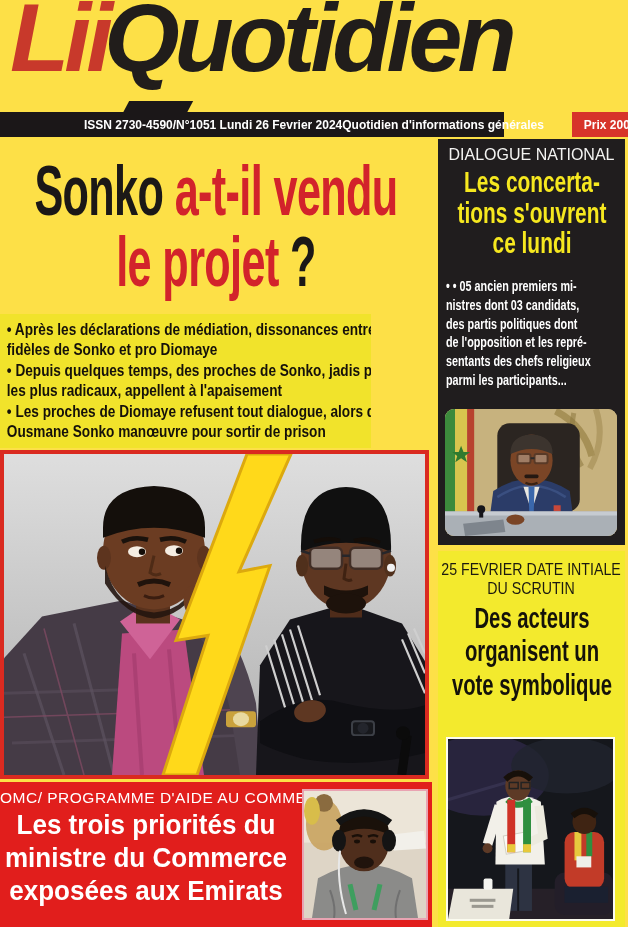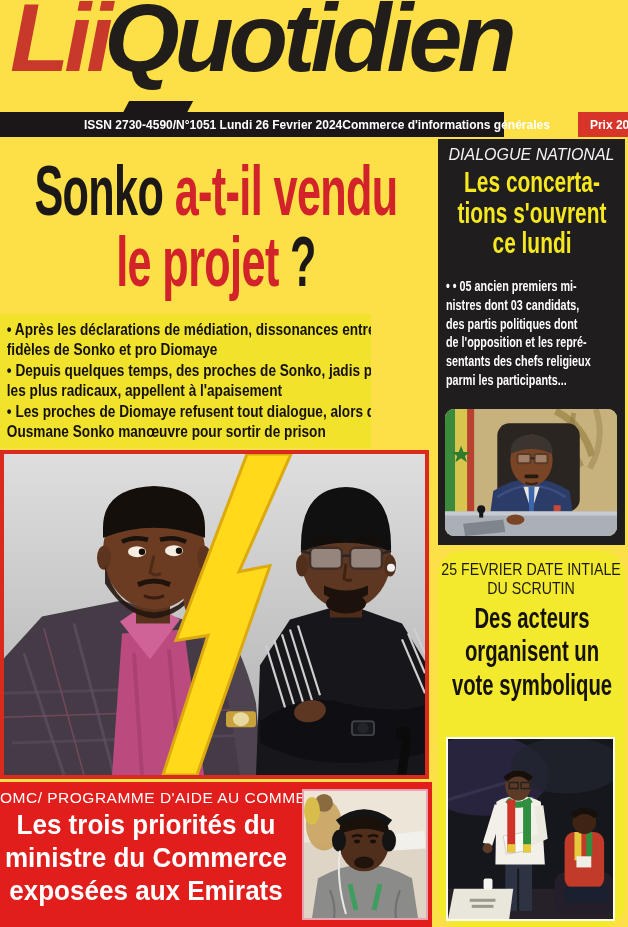--- a/index.html
+++ b/index.html
@@ -48,32 +48,32 @@
               color:#fff;font-size:15.5px;letter-spacing:.5px;white-space:nowrap;}
   .omc-headline{position:absolute;left:-10px;top:27px;width:312px;
                 transform:scaleX(0.93);transform-origin:50% 0;text-align:center;
                 font-weight:bold;font-size:28px;line-height:1.17;color:#fff;}
   .omc-photo{position:absolute;right:4px;top:7px;width:126px;height:131px;
              border:2px solid #e9a3b2;box-sizing:border-box;background:#d9d0c0;}
 
   
   .rt{position:absolute;left:438px;top:139px;width:187px;height:406px;background:#201d1e;}
   .rt-kicker{position:absolute;left:0;top:7px;width:187px;text-align:center;
-             color:#f4f4f2;font-size:16px;white-space:nowrap;font-style:italic;}
+             color:#f4f4f2;font-size:16px;white-space:nowrap;}
   .rt-headline{position:absolute;left:-26px;top:28px;width:240px;
                transform:scaleX(0.72);transform-origin:50% 0;text-align:center;
                font-size:29px;font-weight:bold;color:#f6e81f;line-height:1.06;}
   .rt-body{position:absolute;left:8px;top:138px;width:240px;
            transform:scaleX(0.72);transform-origin:0 0;
            font-size:15px;font-weight:bold;color:#fff;line-height:1.25;}
   .rt-photo{position:absolute;left:7px;top:270px;width:172px;height:127px;
             border-radius:9px;overflow:hidden;background:#c7b27e;}
 
   
-  .rb{position:absolute;left:438px;top:551px;width:187px;height:376px;background:#f3ea2d;border-radius:24px;}
+  .rb{position:absolute;left:438px;top:551px;width:187px;height:376px;background:#f3ea2d;}
   .rb-kicker{position:absolute;left:-13px;top:9px;width:212px;
              transform:scaleX(0.86);transform-origin:50% 0;text-align:center;
              font-size:16.5px;color:#1c1a10;line-height:1.18;}
   .rb-headline{position:absolute;left:-26px;top:51px;width:240px;
                transform:scaleX(0.70);transform-origin:50% 0;text-align:center;
                font-weight:bold;font-size:29px;line-height:1.15;color:#14120a;}
   .rb-photo{position:absolute;left:8px;top:186px;width:169px;height:184px;
             border:2px solid #fbfbf0;box-sizing:border-box;background:#15171c;}
 
   .lines > div{white-space:nowrap;}
@@ -82,21 +82,21 @@
 <body>
 
 <div class="page">
 
   <div class="logo">
     <span class="logo-red">Lii</span><span class="logo-black">Quotidien</span>
   </div>
   <div class="notch"></div>
   <div class="infobar">
     <span class="issn">ISSN 2730-4590/N°1051 Lundi 26 Fevrier 2024</span>
-    <span class="tagline">Commerce d'informations générales</span>
+    <span class="tagline">Quotidien d'informations générales</span>
     <span class="price">Prix 200 FCFA</span>
   </div>
 
   <div class="lead-headline">
     <div class="hl-line"><span class="hl-black">Sonko</span><span class="hl-red"> a-t-il vendu</span></div>
     <div class="hl-line"><span class="hl-red">le projet</span><span class="hl-black"> ?</span></div>
   </div>
 
   <div class="bullets">
     <div class="bullets-inner">

